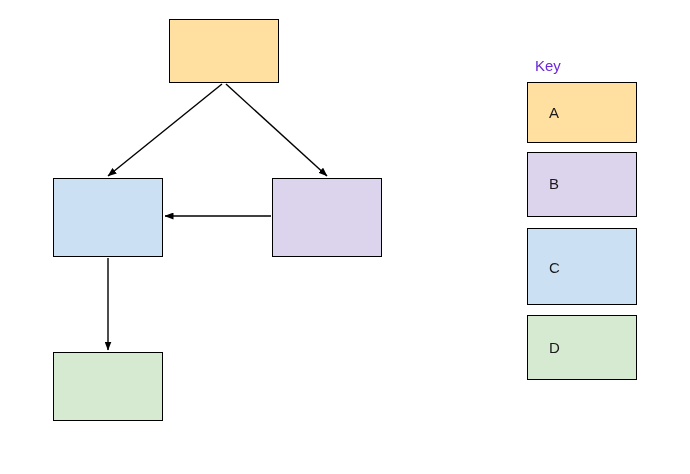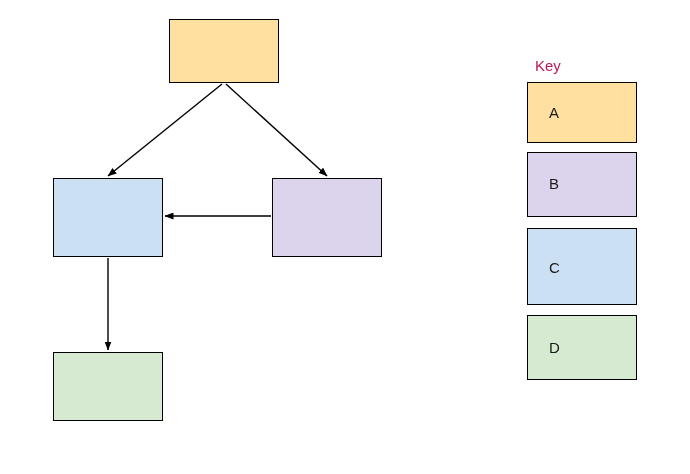--- a/index.html
+++ b/index.html
@@ -38,21 +38,21 @@
     text-align: center;
     white-space: pre-wrap;
   }
   
   #legend {
     position: absolute;
   }
   #legend-title {
     position: absolute;
     font-size: 15px;
-    color: #be185d;
+    color: #6d28d9;
     white-space: nowrap;
   }
   .legend-swatch {
     position: absolute;
     box-sizing: border-box;
     border: 1.6px solid #000000;
   }
   .legend-swatch-label {
     position: absolute;
     font-size: 15px;

